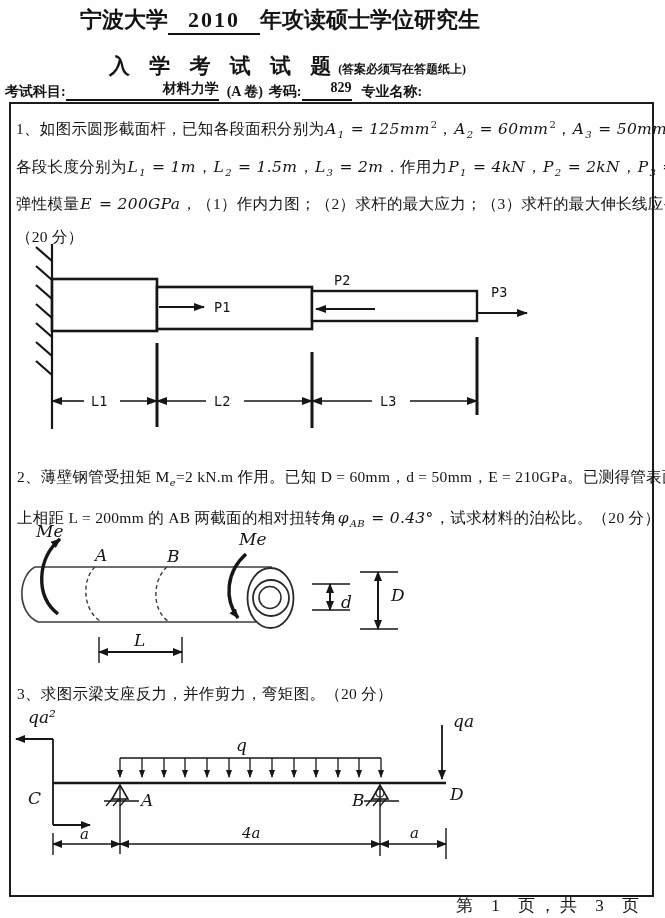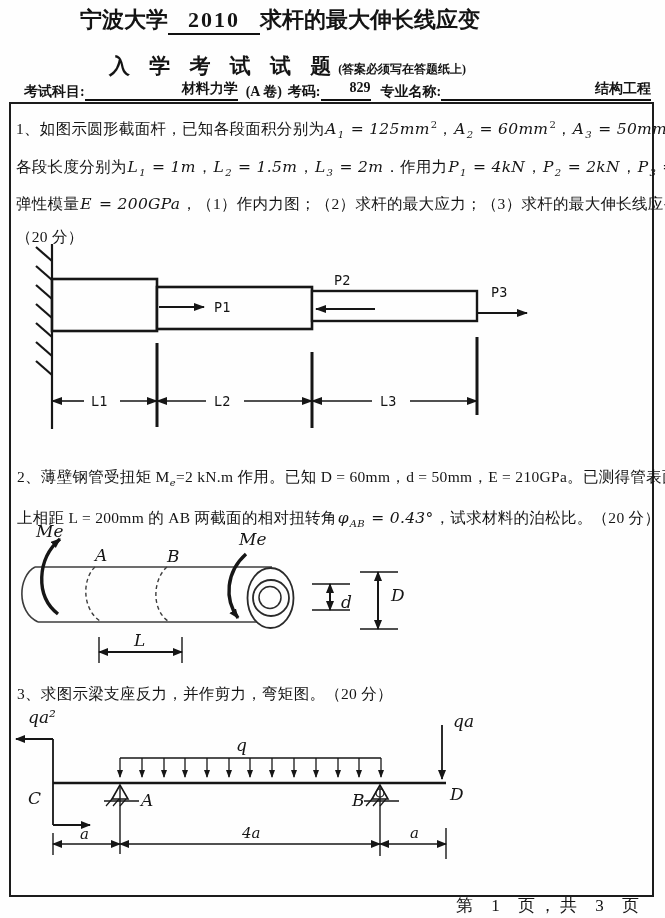--- a/index.html
+++ b/index.html
@@ -6,21 +6,21 @@
   .page{position:relative;width:665px;height:918px;background:#fefefe;margin:0 auto;
         font-family:"Liberation Serif","DejaVu Serif",serif;color:#141414;overflow:hidden;}
   
   .title1{position:absolute;top:5px;left:0;width:560px;text-align:center;
           font-size:22px;font-weight:bold;white-space:nowrap;}
   .title1 .year{display:inline-block;padding:0 20px;border-bottom:2.5px solid #111;
           font-family:"Liberation Serif",serif;letter-spacing:2px;}
   .title2{position:absolute;top:44px;left:0;width:575px;text-align:center;white-space:nowrap;margin-top:8px;}
   .title2 .main{font-size:21px;font-weight:bold;letter-spacing:7px;}
   .title2 .note{font-size:12px;font-weight:bold;letter-spacing:0;}
-  .infoline{position:absolute;top:80px;left:24px;right:14px;display:flex;
+  .infoline{position:absolute;top:80px;left:5px;right:14px;display:flex;
             align-items:flex-end;font-size:14px;font-weight:bold;white-space:nowrap;}
   .blank{display:inline-block;text-align:right;border-bottom:2px solid #111;height:19px;}
   .blank.subject{width:153px;}
   .blank.code{width:50px;}
   .blank.major{flex:1 1 auto;}
   .gap6{width:6px;} .gap8{width:8px;} .gap10{width:10px;}
   
   .qbox{position:absolute;left:9px;top:102px;width:641px;height:791px;border:2px solid #1c1c1c;}
   .tblock{position:absolute;font-size:15.5px;line-height:31.5px;letter-spacing:0.3px;}
   .tblock.q1{left:16px;top:109px;width:632px;}
@@ -39,35 +39,34 @@
   .hlab{font-family:"DejaVu Serif",serif;font-style:italic;font-size:15px;fill:#151515;}
   .hlab.big{font-size:17px;}
   .footer{position:absolute;top:894px;right:22px;font-size:17px;letter-spacing:4px;word-spacing:6px;}
   svg line,svg path,svg rect,svg ellipse,svg circle,svg polygon{vector-effect:none;}
 </style>
 </head>
 <body>
 
 <div class="page">
 
-  <div class="title1"><span>宁波大学</span><span class="year">2010</span><span>求杆的最大伸长线应变</span></div>
+  <div class="title1"><span>宁波大学</span><span class="year">2010</span><span>年攻读硕士学位研究生</span></div>
 
   <div class="title2"><span class="main">入 学 考 试 试 题</span><span class="note">(答案必须写在答题纸上)</span></div>
 
   <div class="infoline">
     <span>考试科目:</span>
     <span class="blank subject">材料力学</span>
     <span class="gap8"></span>
     <span>(A 卷)</span>
     <span class="gap6"></span>
     <span>考码:</span>
     <span class="blank code">829</span>
     <span class="gap10"></span>
     <span>专业名称:</span>
-    <span class="blank major">结构工程</span>
   </div>
 
   <div class="qbox"></div>
 
   <div class="tblock q1">
     <div class="tline"><span class="seg-c">1、如图示圆形截面杆，已知各段面积分别为</span><span class="seg-m">A</span><sub class="seg-b">1</sub><span class="seg-m"> = 125mm</span><sup class="seg-p">2</sup><span class="seg-c">，</span><span class="seg-m">A</span><sub class="seg-b">2</sub><span class="seg-m"> = 60mm</span><sup class="seg-p">2</sup><span class="seg-c">，</span><span class="seg-m">A</span><sub class="seg-b">3</sub><span class="seg-m"> = 50mm</span></div>
     <div class="tline"><span class="seg-c">各段长度分别为</span><span class="seg-m">L</span><sub class="seg-b">1</sub><span class="seg-m"> = 1m</span><span class="seg-c">，</span><span class="seg-m">L</span><sub class="seg-b">2</sub><span class="seg-m"> = 1.5m</span><span class="seg-c">，</span><span class="seg-m">L</span><sub class="seg-b">3</sub><span class="seg-m"> = 2m</span><span class="seg-c">．作用力</span><span class="seg-m">P</span><sub class="seg-b">1</sub><span class="seg-m"> = 4kN</span><span class="seg-c">，</span><span class="seg-m">P</span><sub class="seg-b">2</sub><span class="seg-m"> = 2kN</span><span class="seg-c">，</span><span class="seg-m">P</span><sub class="seg-b">3</sub><span class="seg-m"> = 0.5kN</span></div>
     <div class="tline"><span class="seg-c">弹性模量</span><span class="seg-m">E</span><span class="seg-m"> = 200GPa</span><span class="seg-c">，（1）作内力图；（2）求杆的最大应力；（3）求杆的最大伸长线应变。</span></div>
     <div class="tline"><span class="seg-c">（20 分）</span></div>
   </div>

